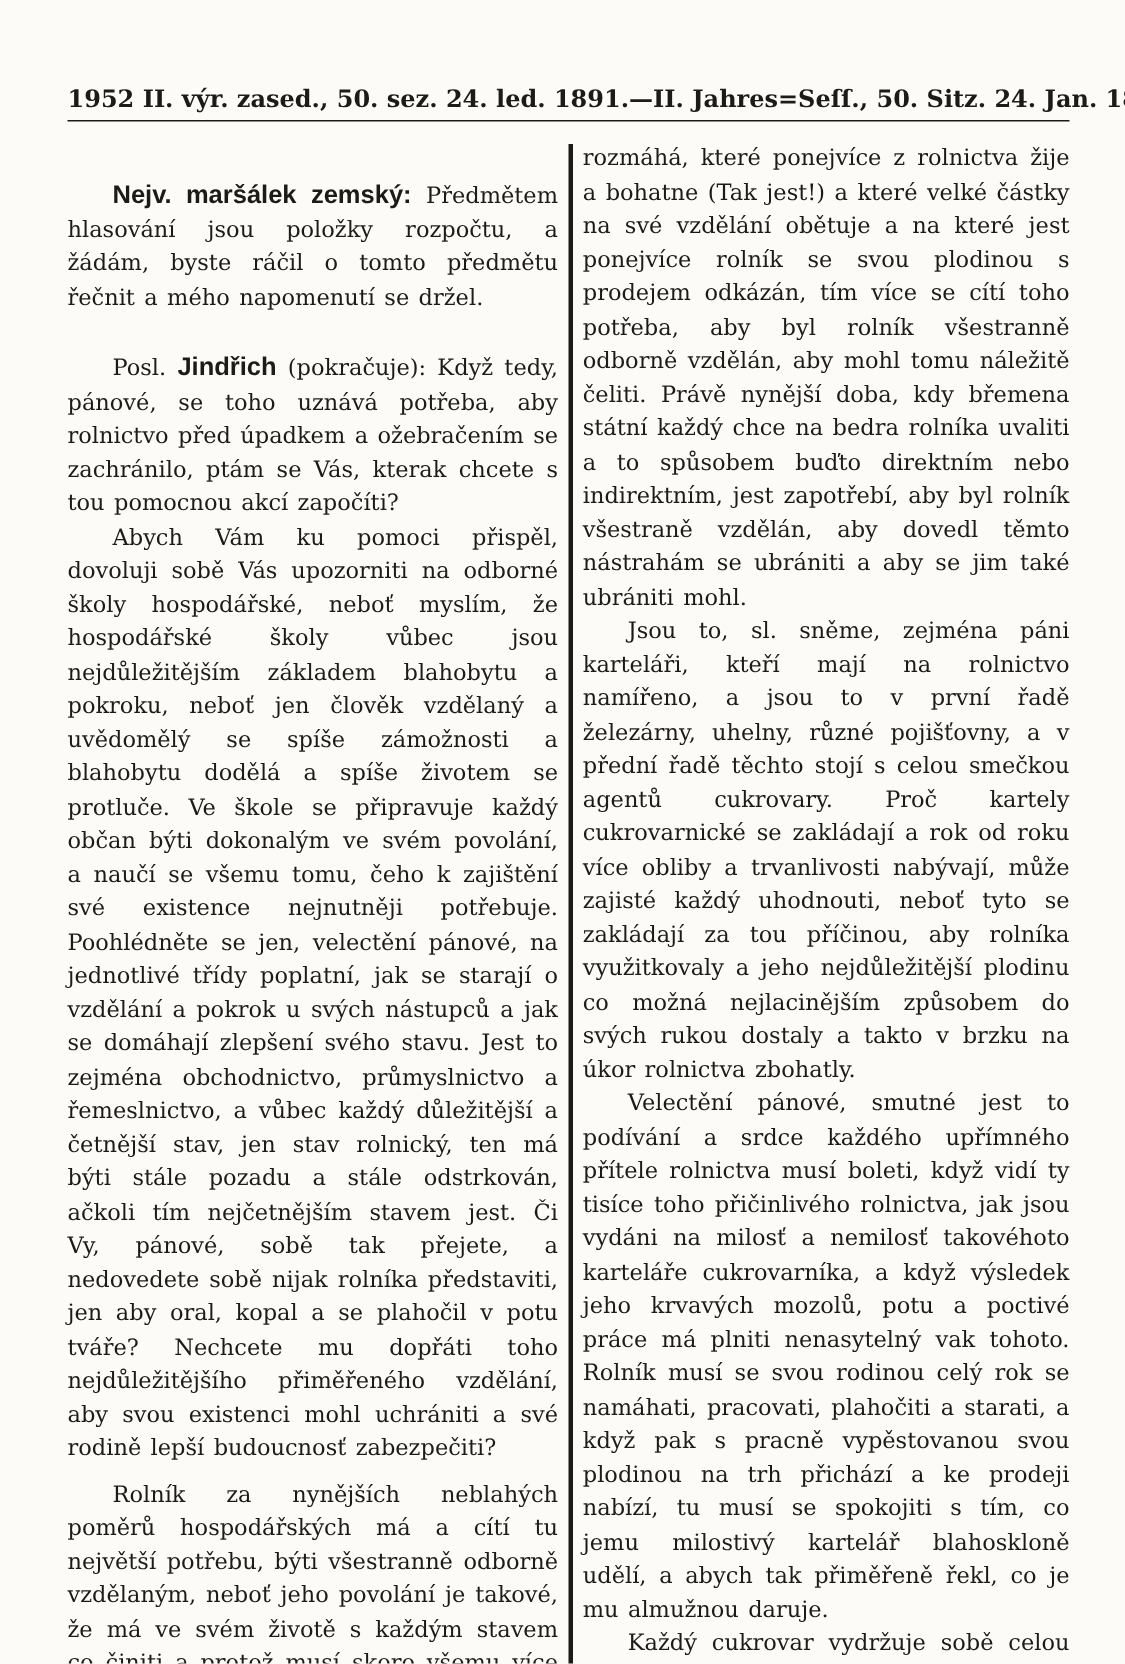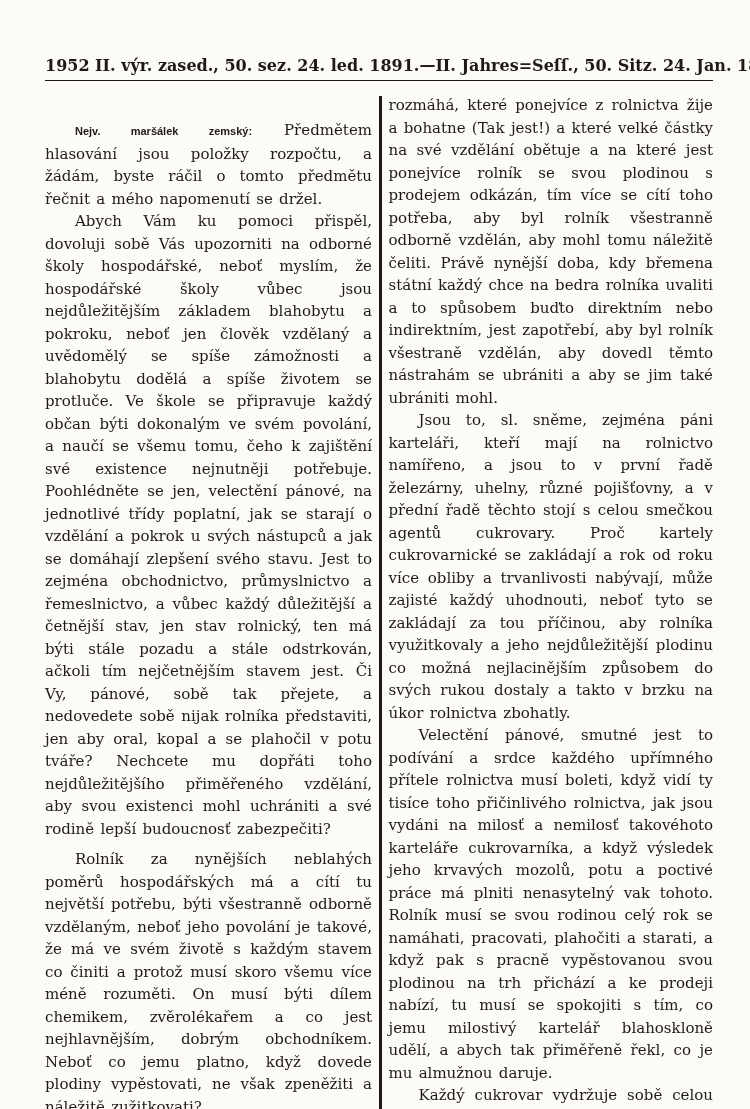--- a/index.html
+++ b/index.html
@@ -43,40 +43,41 @@
     background:var(--ink);
     margin:2px 7px 20px 7px;
   }
   p.para { margin:0; }
   p.indent { text-indent:30px; }
   p.gap-lg { margin-top:25px; }
   p.gap-sm { margin-top:8px; }
   .speaker {
     font-family:"Liberation Sans", sans-serif;
     font-weight:700;
-    font-size:11px;
+    font-size:17px;
   }
 </style>
 </head>
 <body>
 
 <div class="page">
   <div class="header">
     <span class="grp">
       <span>1952</span>
       <span>II. výr. zased., 50. sez. 24. led. 1891.</span>
     </span>
     <span>—</span>
     <span>II. Jahres=Seſſ., 50. Sitz. 24. Jan. 1891.</span>
   </div>
   <div class="rule"></div>
 
   <div class="columns">
     <div class="col col-left">
         <p class="para indent gap-lg"><b class="speaker">Nejv. maršálek zemský:</b><span> Předmětem hlasování jsou položky rozpočtu, a žádám, byste ráčil o tomto předmětu řečnit a mého napomenutí se držel.</span></p>
+        <p class="para indent gap-lg"><span>Posl. </span><b class="speaker">Jindřich</b><span> (pokračuje): Když tedy, pánové, se toho uznává potřeba, aby rolnictvo před úpadkem a ožebračením se zachránilo, ptám se Vás, kterak chcete s tou pomocnou akcí započíti?</span></p>
         <p class="para indent"><span>Abych Vám ku pomoci přispěl, dovoluji sobě Vás upozorniti na odborné školy hospodářské, neboť myslím, že hospodářské školy vůbec jsou nejdůležitějším základem blahobytu a pokroku, neboť jen člověk vzdělaný a uvědomělý se spíše zámožnosti a blahobytu dodělá a spíše životem se protluče. Ve škole se připravuje každý občan býti dokonalým ve svém povolání, a naučí se všemu tomu, čeho k zajištění své existence nejnutněji potřebuje. Poohlédněte se jen, velectění pánové, na jednotlivé třídy poplatní, jak se starají o vzdělání a pokrok u svých nástupců a jak se domáhají zlepšení svého stavu. Jest to zejména obchodnictvo, průmyslnictvo a řemeslnictvo, a vůbec každý důležitější a četnější stav, jen stav rolnický, ten má býti stále pozadu a stále odstrkován, ačkoli tím nejčetnějším stavem jest. Či Vy, pánové, sobě tak přejete, a nedovedete sobě nijak rolníka představiti, jen aby oral, kopal a se plahočil v potu tváře? Nechcete mu dopřáti toho nejdůležitějšího přiměřeného vzdělání, aby svou existenci mohl uchrániti a své rodině lepší budoucnosť zabezpečiti?</span></p>
         <p class="para indent gap-sm"><span>Rolník za nynějších neblahých poměrů hospodářských má a cítí tu největší potřebu, býti všestranně odborně vzdělaným, neboť jeho povolání je takové, že má ve svém životě s každým stavem co činiti a protož musí skoro všemu více méně rozuměti. On musí býti dílem chemikem, zvěrolékařem a co jest nejhlavnějším, dobrým obchodníkem. Neboť co jemu platno, když dovede plodiny vypěstovati, ne však zpeněžiti a náležitě zužitkovati?</span></p>
       </div>
     <div class="divider"></div>
     <div class="col col-right">
         <p class="para"><span>rozmáhá, které ponejvíce z rolnictva žije a bohatne (Tak jest!) a které velké částky na své vzdělání obětuje a na které jest ponejvíce rolník se svou plodinou s prodejem odkázán, tím více se cítí toho potřeba, aby byl rolník všestranně odborně vzdělán, aby mohl tomu náležitě čeliti. Právě nynější doba, kdy břemena státní každý chce na bedra rolníka uvaliti a to spůsobem buďto direktním nebo indirektním, jest zapotřebí, aby byl rolník všestraně vzdělán, aby dovedl těmto nástrahám se ubrániti a aby se jim také ubrániti mohl.</span></p>
         <p class="para indent"><span>Jsou to, sl. sněme, zejména páni karteláři, kteří mají na rolnictvo namířeno, a jsou to v první řadě železárny, uhelny, různé pojišťovny, a v přední řadě těchto stojí s celou smečkou agentů cukrovary. Proč kartely cukrovarnické se zakládají a rok od roku více obliby a trvanlivosti nabývají, může zajisté každý uhodnouti, neboť tyto se zakládají za tou příčinou, aby rolníka využitkovaly a jeho nejdůležitější plodinu co možná nejlacinějším způsobem do svých rukou dostaly a takto v brzku na úkor rolnictva zbohatly.</span></p>
         <p class="para indent"><span>Velectění pánové, smutné jest to podívání a srdce každého upřímného přítele rolnictva musí boleti, když vidí ty tisíce toho přičinlivého rolnictva, jak jsou vydáni na milosť a nemilosť takovéhoto karteláře cukrovarníka, a když výsledek jeho krvavých mozolů, potu a poctivé práce má plniti nenasytelný vak tohoto. Rolník musí se svou rodinou celý rok se namáhati, pracovati, plahočiti a starati, a když pak s pracně vypěstovanou svou plodinou na trh přichází a ke prodeji nabízí, tu musí se spokojiti s tím, co jemu milostivý kartelář blahoskloně udělí, a abych tak přiměřeně řekl, co je mu almužnou daruje.</span></p>
         <p class="para indent"><span>Každý cukrovar vydržuje sobě celou smečku agentů, kteři po obcích řepu pěstujících chodí, ano jako milostpáni jezdí a rafinovaným způsobem rolnictvo balamutí a vydírá.</span></p>
       </div>

